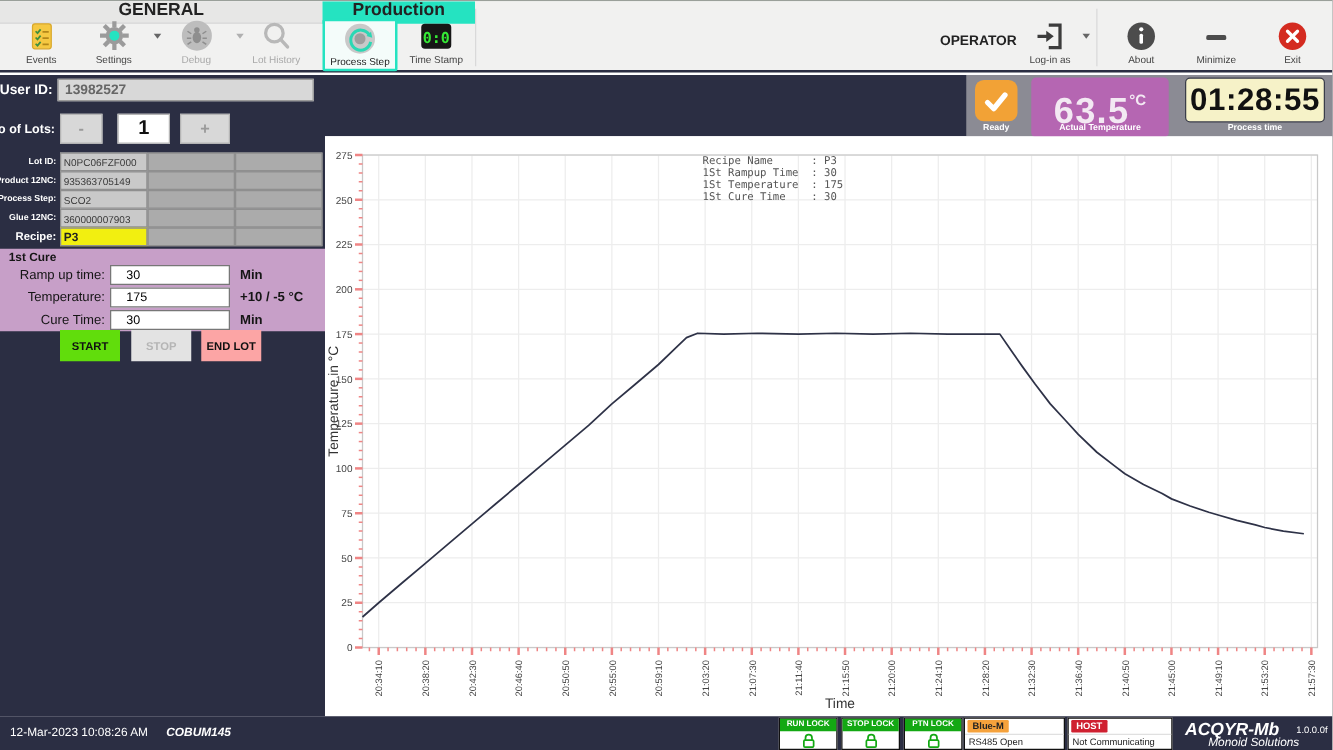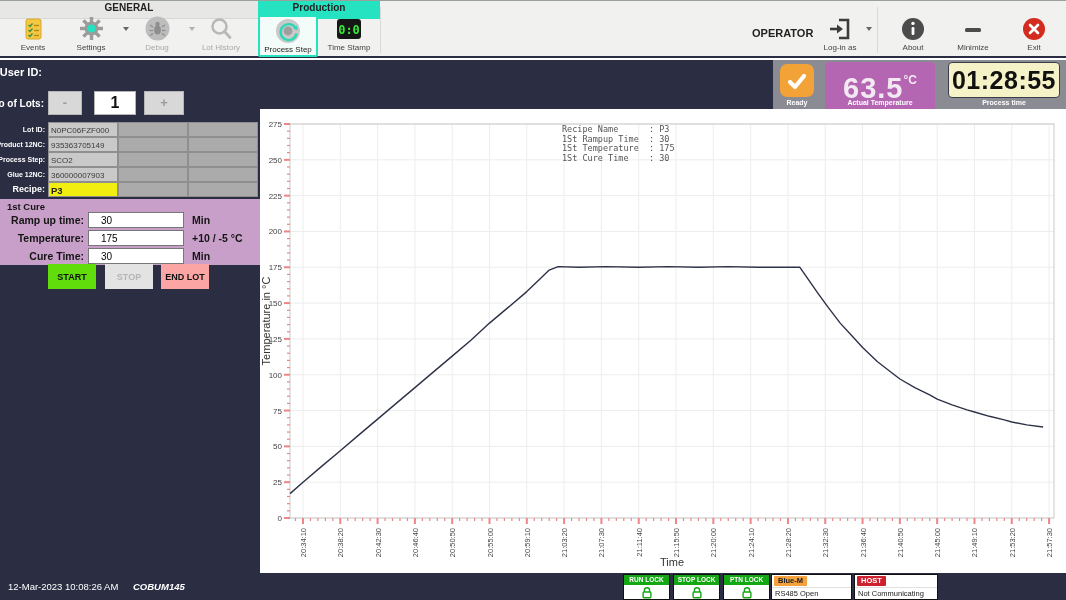--- a/index.html
+++ b/index.html
@@ -3,21 +3,21 @@
 <meta charset="utf-8">
 <style>
   * { box-sizing: border-box; margin: 0; padding: 0; }
   body { background:#555; font-family:"Liberation Sans", sans-serif; }
   .app { position:relative; width:1066px; height:600px; background:#fff; overflow:hidden;
          border-top:1px solid #9aa09a; }
 
   
   .toolbar { position:absolute; left:0; top:0; width:1066px; height:57px; background:#f1f1f0;
              border-bottom:2px solid #2b2e43; }
-  .sec-hdr { position:absolute; top:0; height:18px; font-size:10px; font-weight:bold; color:#222;
+  .sec-hdr { position:absolute; top:0; height:18px; font-size:14px; font-weight:bold; color:#222;
              text-align:center; line-height:13px; }
   .sec-hdr.general { left:0; width:258px; background:#e7e7e6; border-bottom:1px solid #d8d8d8;}
   .sec-hdr.production { left:258px; width:122px; background:#25e3c1; }
   .tb-btn { position:absolute; top:14px; width:58px; height:42px; text-align:center; cursor:default;}
   .tb-btn .ic { height:27px; display:flex; align-items:center; justify-content:center; }
   .tb-btn .lb { font-size:8px; color:#444; margin-top:1px; }
   .tb-btn.disabled .lb { color:#a9a9a9; }
   .tb-btn.selected { border:2px solid #25e3c1; background:#f4fcfa; border-radius:2px; }
   .caret { position:absolute; top:26px; width:0; height:0; border-left:3.5px solid transparent;
            border-right:3.5px solid transparent; border-top:4.5px solid #666; }
@@ -50,21 +50,21 @@
   .step-btn { background:#d8d8d8; color:#9a9a9a; border:1px solid #b5b5b5; font-size:13px; line-height:22px;}
   .step-val { background:#fff; color:#111; border:1px solid #b5b5b5; font-size:16px; line-height:22px;}
   .cell { position:absolute; height:15px; font-size:8px; line-height:15px; }
   .cell.rowlab { left:0; width:48px; font-size:7px; font-weight:bold; color:#fff;
                  display:flex; justify-content:flex-end; align-items:center; padding-right:3px; white-space:nowrap;}
   .cell.val { left:48px; width:70px; background:#c9c9c9; border:1px solid #8f8f8f; color:#3a3a3a; padding-left:2px;}
   .cell.empty { width:70px; background:#ababab; border:1px solid #8f8f8f; }
   .cell.recipe { background:#f2ef10; color:#222; font-weight:bold; font-size:9.5px;}
   .cure { position:absolute; left:0; top:139px; width:260px; height:66px; background:#c79fc8; color:#151515;}
   .cure-title { position:absolute; left:7px; top:2px; font-size:9.5px; font-weight:bold;}
-  .cure-lbl { position:absolute; width:84px; font-size:10.5px; font-weight:bold;
+  .cure-lbl { position:absolute; width:84px; font-size:10.5px; font-weight:normal;
               display:flex; justify-content:flex-end; white-space:nowrap;}
   .cure-in { position:absolute; left:88px; width:96px; height:16px; border:1px solid #777;
              font-size:10px; padding-left:12px; font-family:"Liberation Sans",sans-serif;}
   .cure-unit { position:absolute; left:192px; font-size:10.5px; font-weight:bold; white-space:nowrap;}
   .act-btn { position:absolute; top:204px; width:48px; height:25px; border:none; font-size:9px;
              font-weight:bold; font-family:"Liberation Sans",sans-serif; color:#111; cursor:pointer;}
   .start { left:48px; background:#61dd0c; }
   .stop  { left:105px; background:#e3e3e3; color:#b5b5b5; }
   .endlot{ left:161px; background:#fca5a5; }
 
@@ -255,20 +255,21 @@
       </div>
       <div class="ind-lb" style="left:52px; width:110px;">Actual Temperature</div>
 
       <div class="time-box">01:28:55</div>
       <div class="ind-lb" style="left:175px; width:112px;">Process time</div>
     </div>
   </div>
 
   <div class="left">
     <div class="lbl" style="left:0; top:3px; width:42px; height:18px; font-size:11px;">User ID:</div>
+    <input class="uid-input" value="13982527" style="">
 
     <div class="lbl" style="left:0; top:31px; width:44px; height:24px; font-size:10px;">No of Lots:</div>
     <div class="stepper step-btn" style="left:48px; width:34px;">-</div>
     <div class="stepper step-val" style="left:94px; width:42px;">1</div>
     <div class="stepper step-btn" style="left:144px; width:40px;">+</div>
 
     <div>
       <div class="cell rowlab" style="top:62px">Lot ID:</div>
       <div class="cell val" style="top:62px">N0PC06FZF000</div>
       <div class="cell empty" style="top:62px; left:118px"></div>
@@ -589,15 +590,20 @@
       <span class="conn-badge bluem">Blue-M</span>
       <div class="conn-sep"></div>
       <div class="conn-text">RS485 Open</div>
     </div>
     <div class="conn" style="left:854px; width:84px;">
       <span class="conn-badge host">HOST</span>
       <div class="conn-sep"></div>
       <div class="conn-text">Not Communicating</div>
     </div>
 
+    <div class="sb-app">
+      <div class="sb-app-name">ACQYR-Mb</div>
+      <div class="sb-app-ver">1.0.0.0f</div>
+      <div class="sb-app-co">Monoid Solutions</div>
+    </div>
   </div>
 
 </div>
 
 </body></html>

